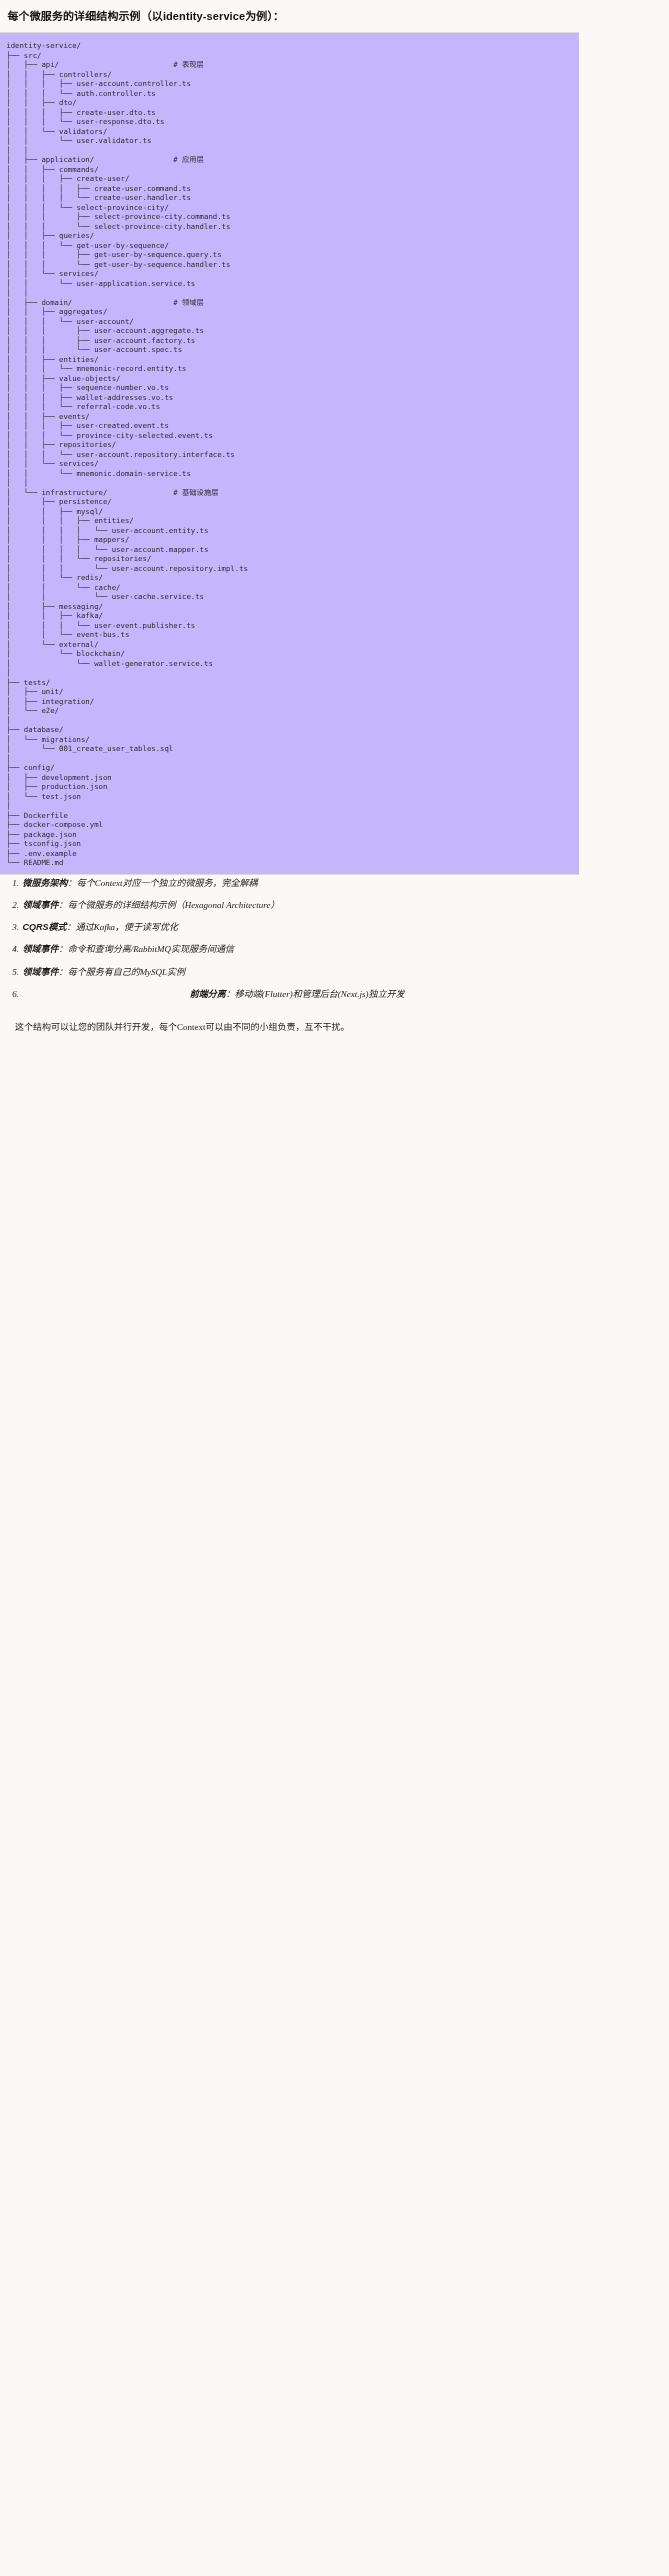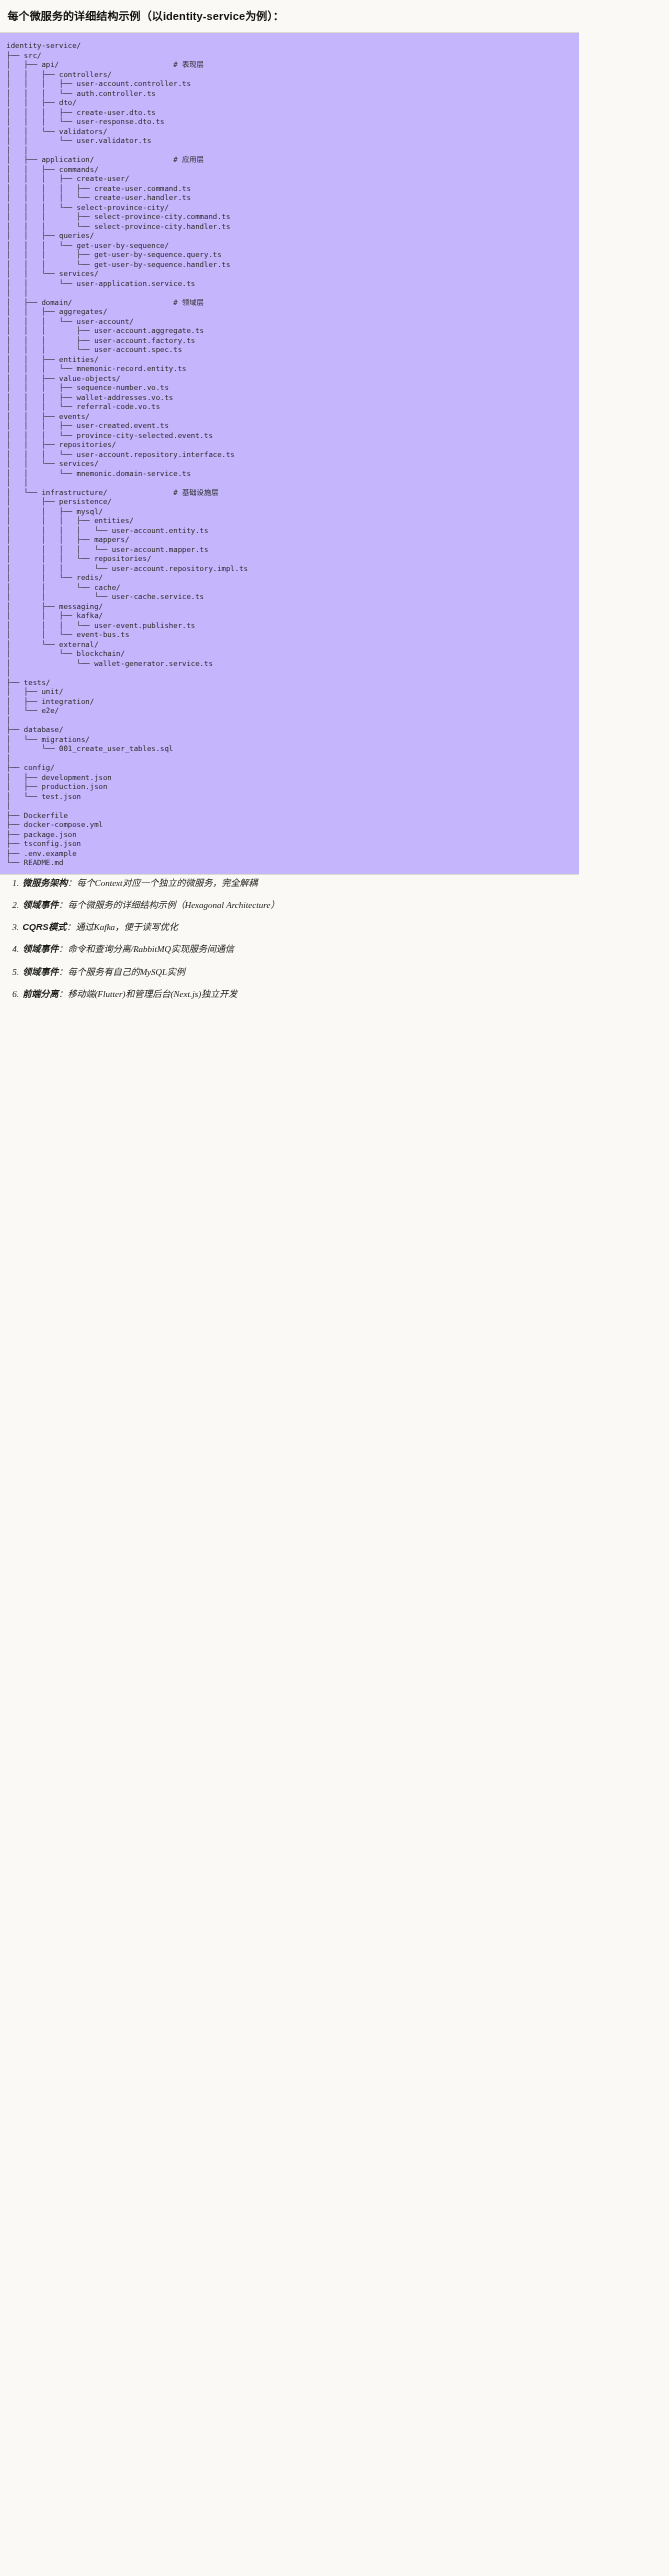--- a/index.html
+++ b/index.html
@@ -78,20 +78,21 @@
   }
   ol.note-list > li {
     font-size: 9px;
     line-height: 1.55;
     margin: 0 0 8.1px 0;
     padding-left: 1.3px;
     color: #1b1b18;
   }
   ol.note-list > li:last-child {
     margin-bottom: 19px;
+    text-align: center;
   }
   .note-term {
     font-family: "Liberation Sans", "DejaVu Sans", sans-serif;
     font-weight: bold;
   }
   .note-sep { font-weight: normal; }
   .note-desc { font-weight: normal; }
 
   .closing {
     font-size: 9px;
@@ -218,16 +219,17 @@
         <span class="note-term">领域事件</span><span class="note-sep">：</span><span class="note-desc">命令和查询分离/RabbitMQ实现服务间通信</span>
       </li>
       <li>
         <span class="note-term">领域事件</span><span class="note-sep">：</span><span class="note-desc">每个服务有自己的MySQL实例</span>
       </li>
       <li>
         <span class="note-term">前端分离</span><span class="note-sep">：</span><span class="note-desc">移动端(Flutter)和管理后台(Next.js)独立开发</span>
       </li>
     </ol>
 
+    <p class="closing">这个结构可以让您的团队并行开发，每个Context可以由不同的小组负责，互不干扰。</p>
   </div>
 
 </div>
 
 
 </body></html>

